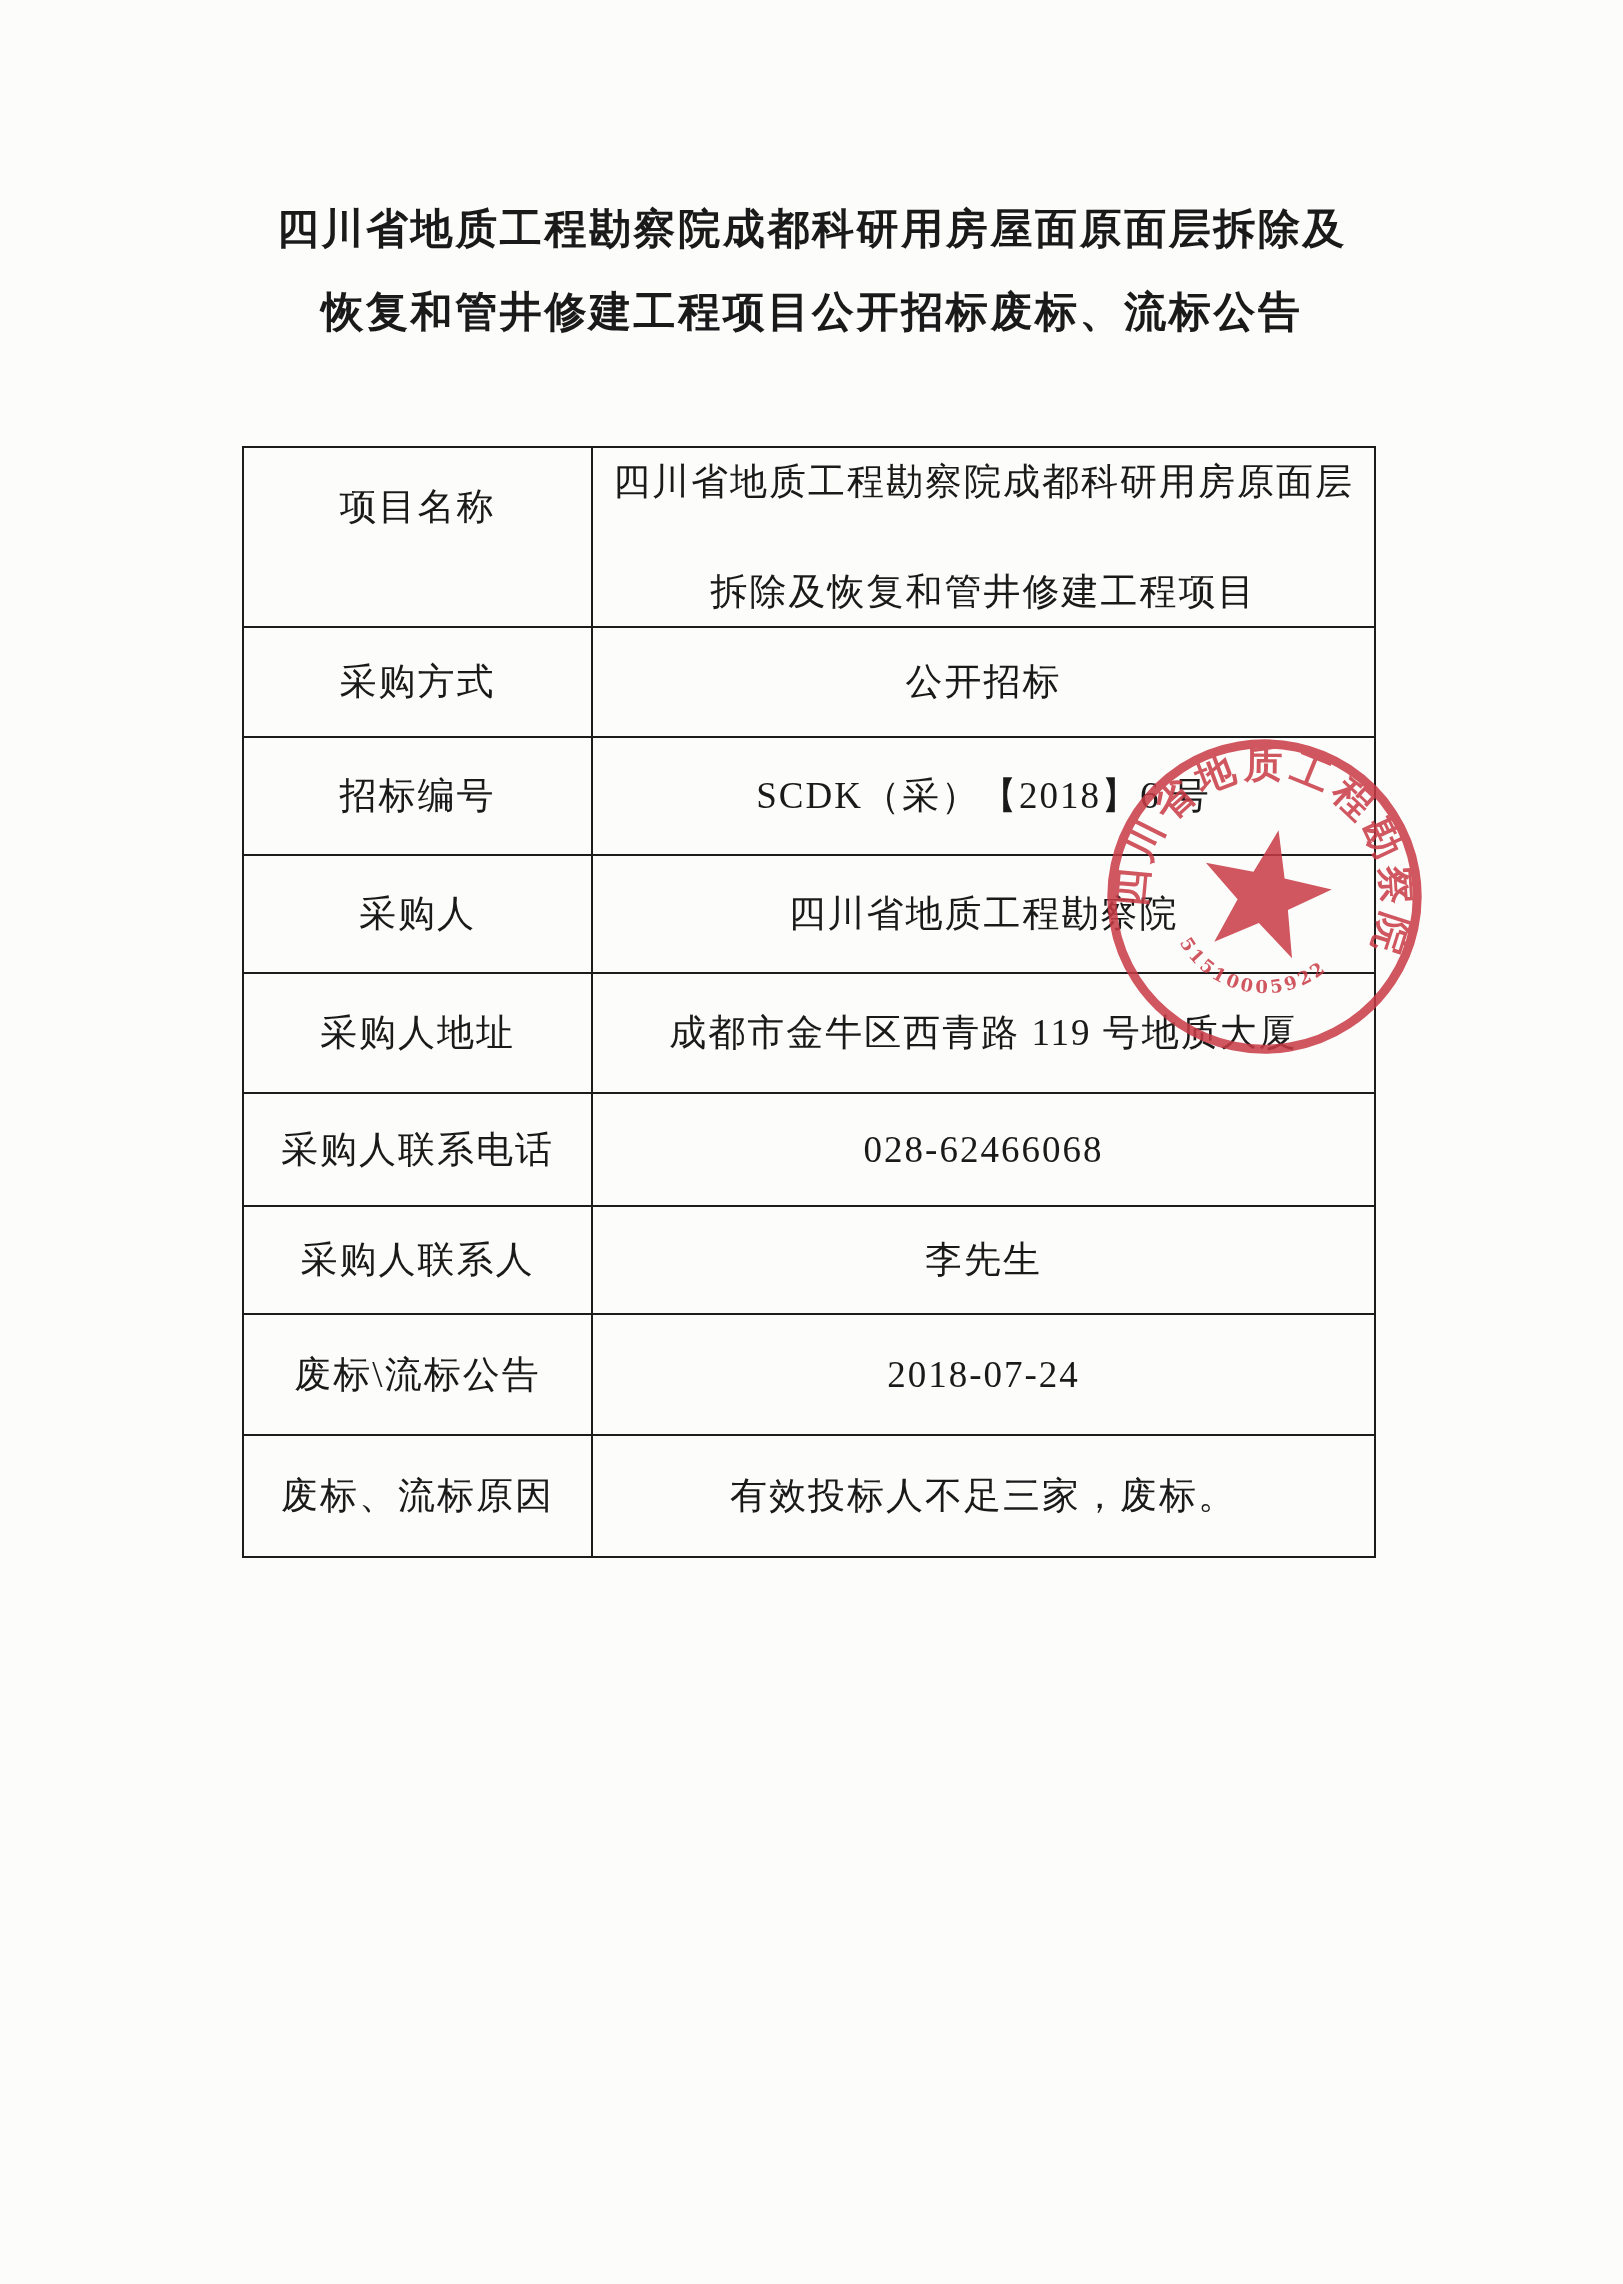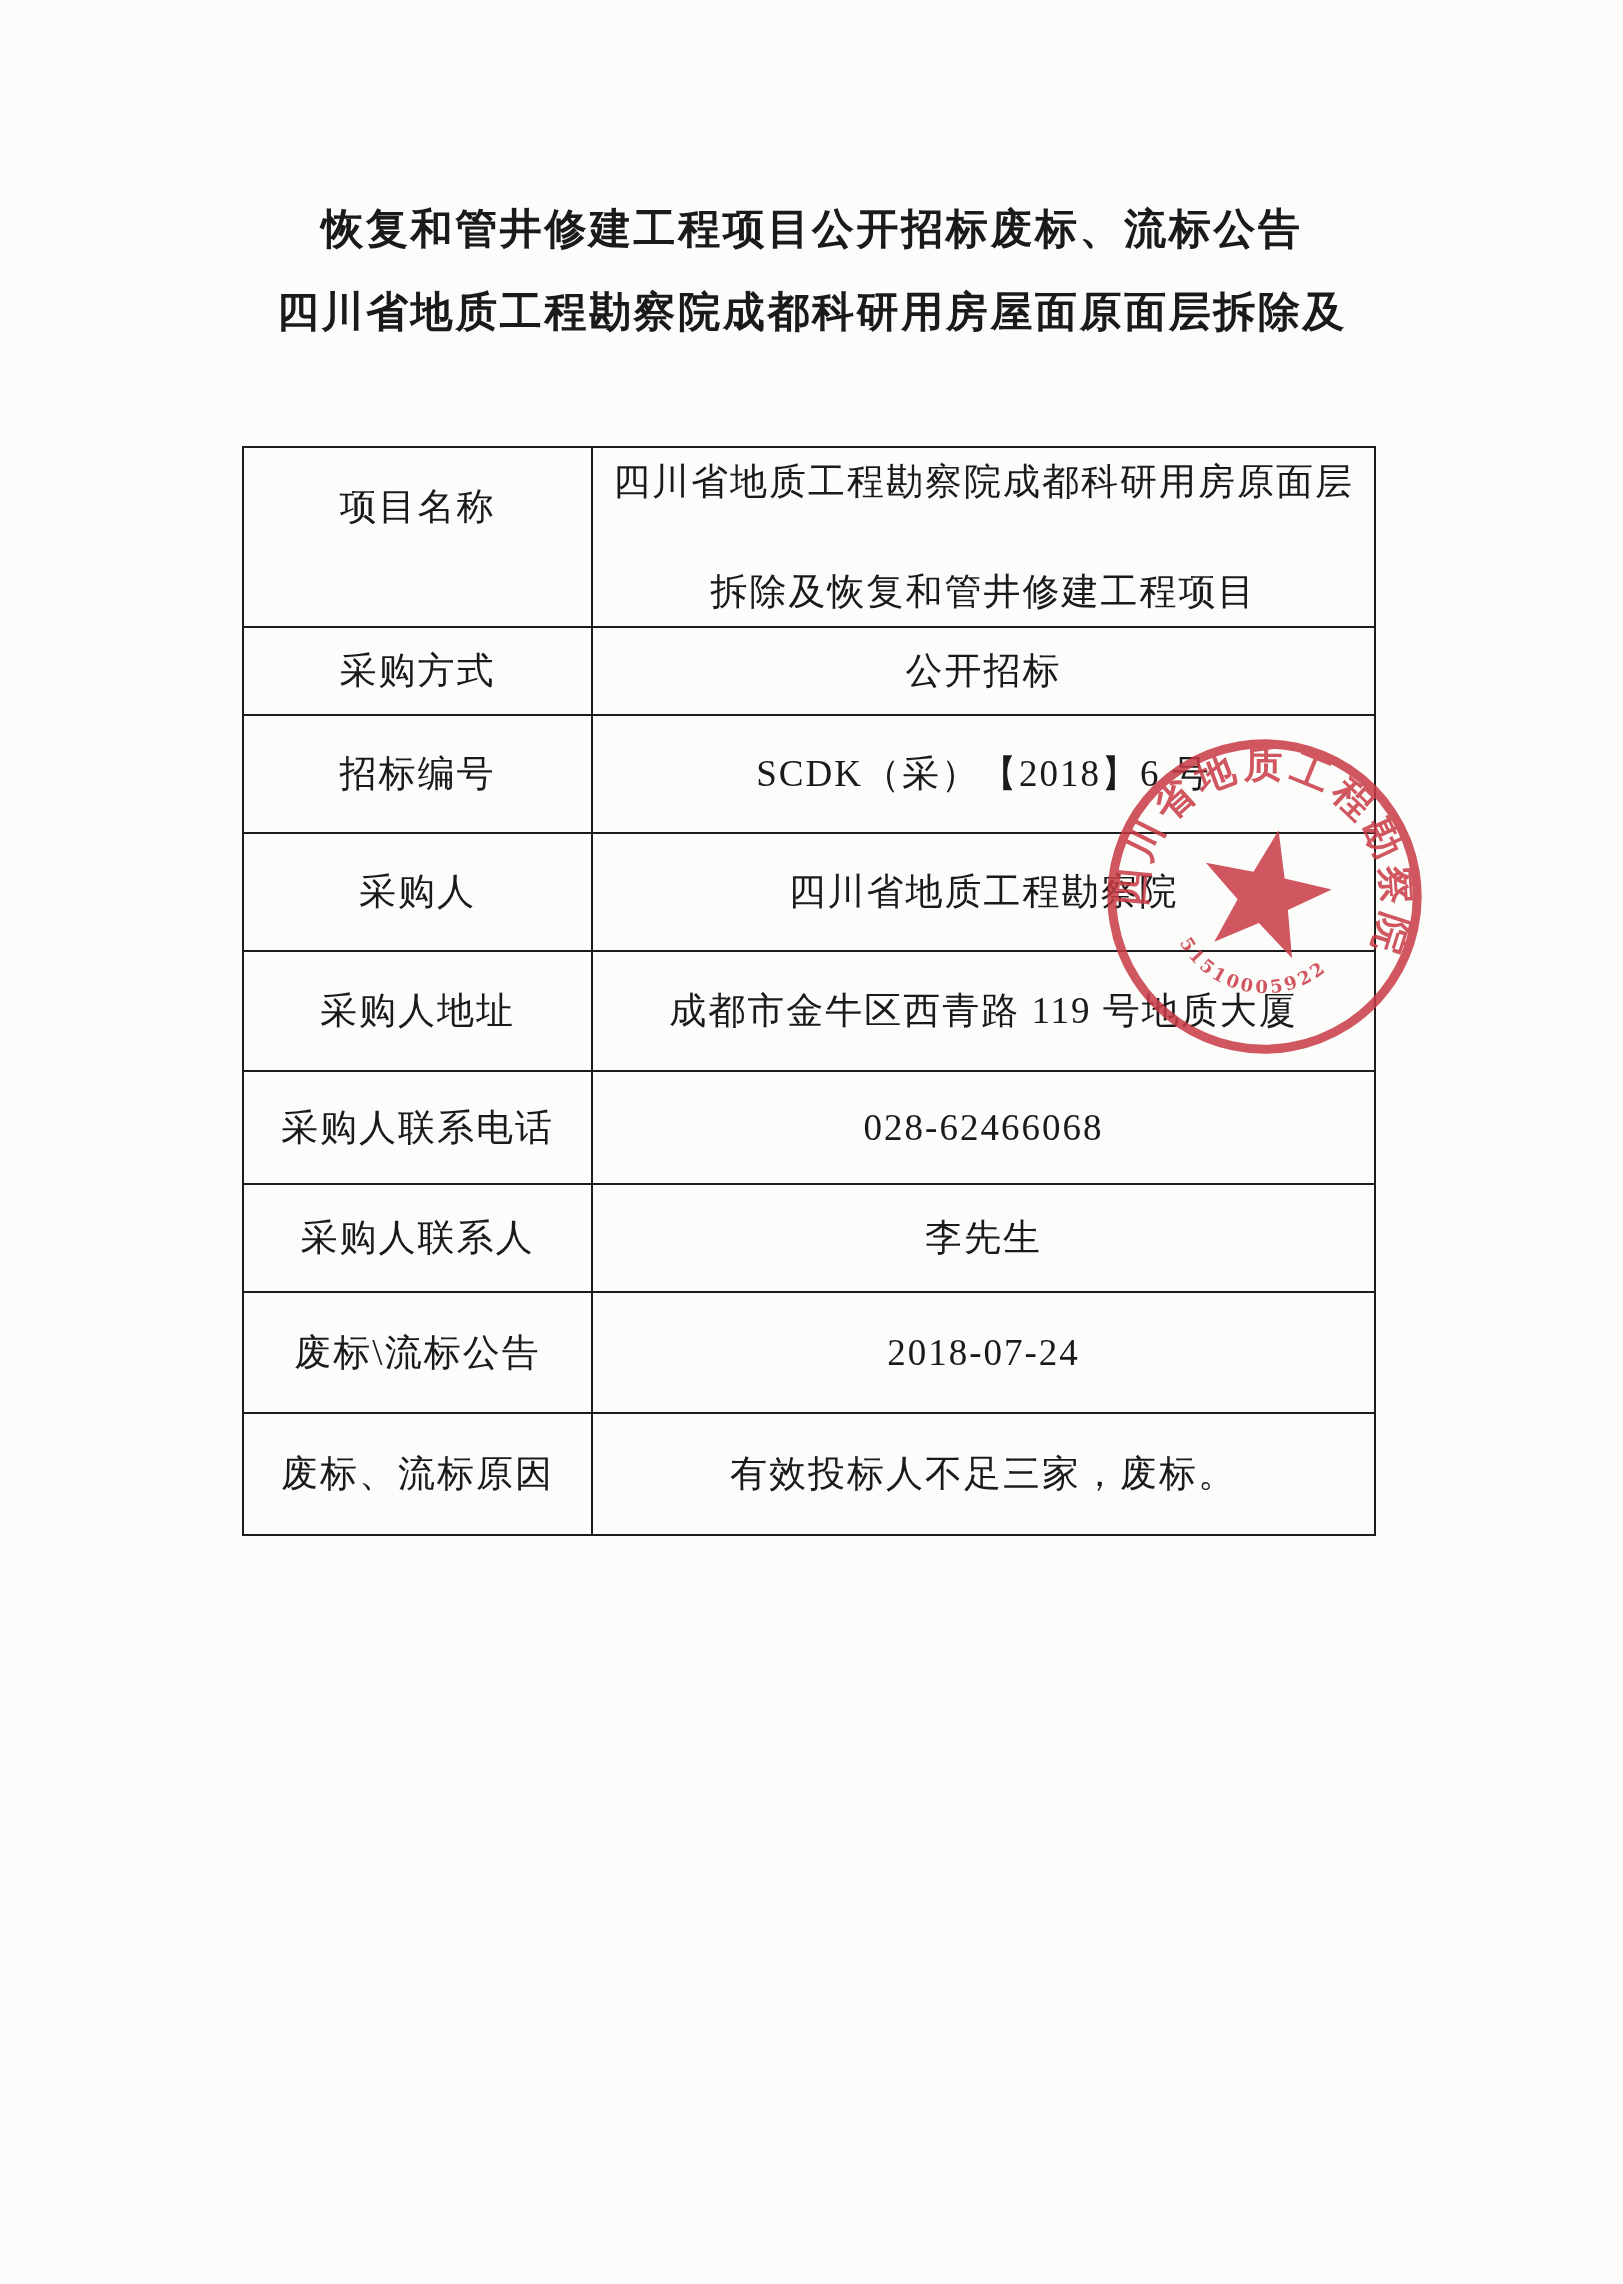--- a/index.html
+++ b/index.html
@@ -46,21 +46,21 @@
     box-sizing:border-box;
   }
   .cell.label{
     width:349px;
     flex:0 0 349px;
     border-right:2px solid #1c1c1c;
   }
   .cell.value{flex:1;}
 
   .rh-1{height:178px;}
-  .rh-2{height:88px;}
+  .rh-2{height:110px;}
   .rh-3{height:118px;}
   .rh-4{height:118px;}
   .rh-5{height:120px;}
   .rh-6{height:113px;}
   .rh-7{height:108px;font-family:Liberation Mono, monospace;}
   .rh-8{height:121px;}
   .rh-9{height:122px;}
 
   .rh-1 .cell.label{
     align-items:flex-start;
@@ -80,22 +80,22 @@
     height:335px;
     transform:rotate(12deg);
     opacity:0.85;
     pointer-events:none;
   }
 </style>
 </head>
 <body>
 
 <div class="doc-title">
+  <span class="t-line">四川省地质工程勘察院成都科研用房屋面原面层拆除及</span>
   <span class="t-line">恢复和管井修建工程项目公开招标废标、流标公告</span>
-  <span class="t-line">四川省地质工程勘察院成都科研用房屋面原面层拆除及</span>
 </div>
 
 <div class="notice-table">
 
   <div class="t-row rh-1">
     <div class="cell label">项目名称</div>
     <div class="cell value">
       <span>四川省地质工程勘察院成都科研用房原面层</span>
       <span>拆除及恢复和管井修建工程项目</span>
     </div>

